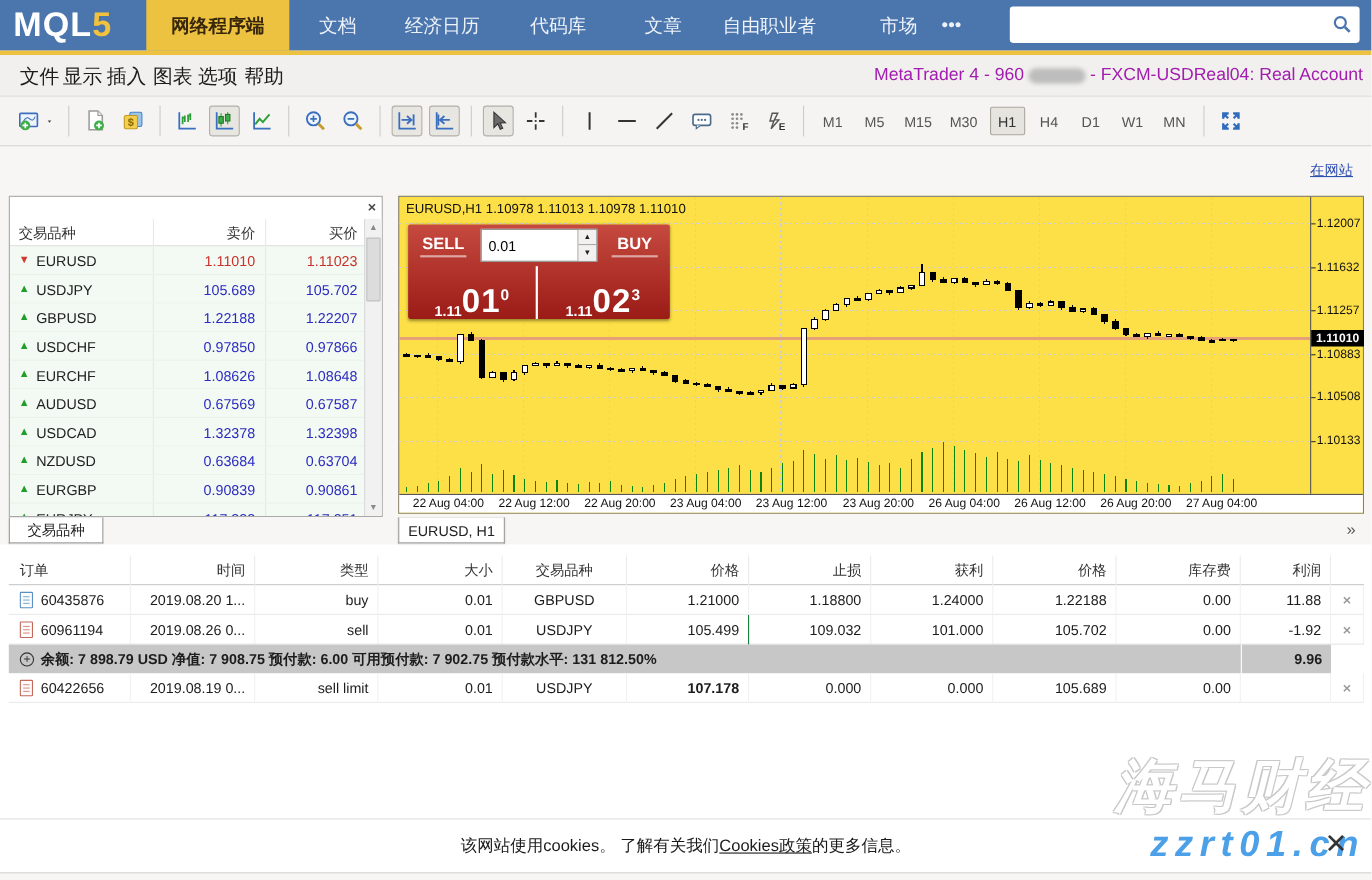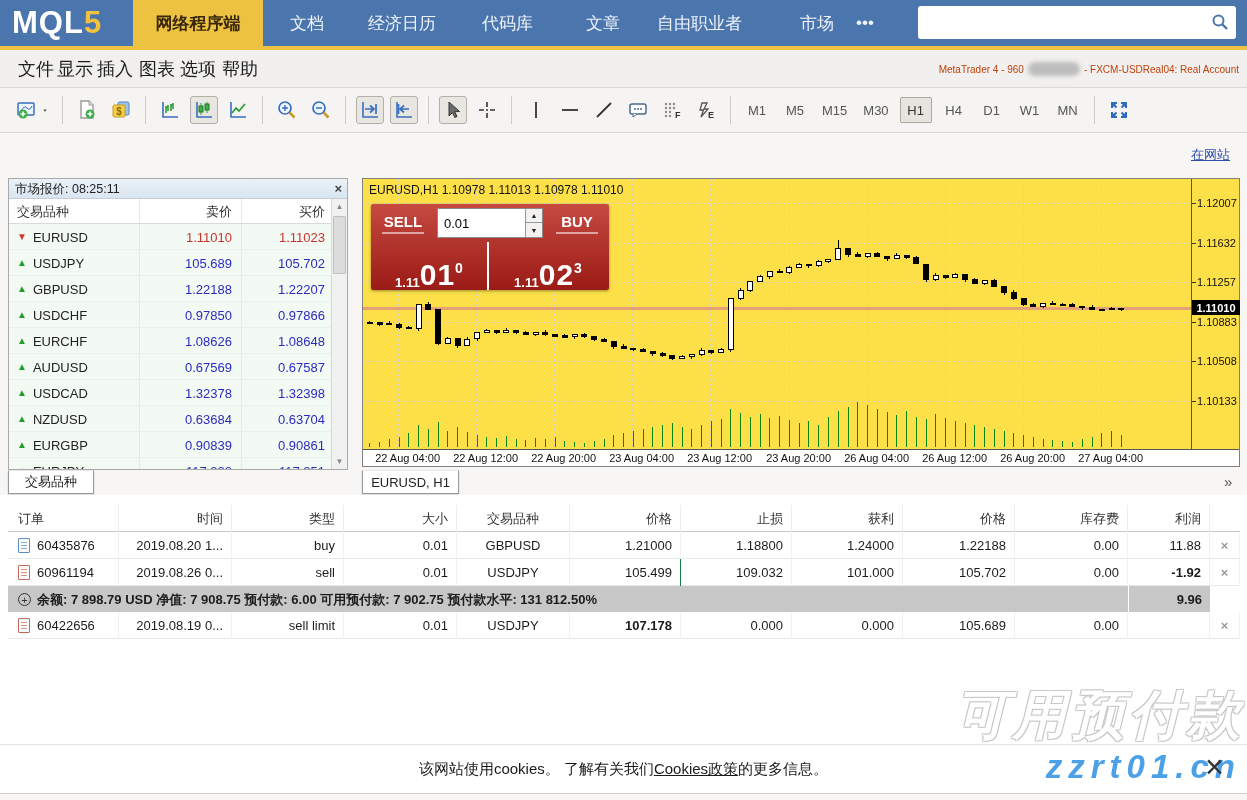--- a/index.html
+++ b/index.html
@@ -14,21 +14,21 @@
       display:flex; align-items:center; justify-content:center; font-size:17px; font-weight:bold; color:#38270a; cursor:pointer;}
   .nav-item { position:absolute; top:0; height:46px; display:flex; align-items:center; color:#eef3fa; font-size:17px; cursor:pointer; }
   .nav-search { position:absolute; left:918px; top:6px; width:318px; height:33px; background:#fff; border-radius:3px; }
   .nav-search input { position:absolute; left:8px; top:2px; width:280px; height:28px; border:none; outline:none; font-size:14px; background:transparent;}
   .search-ico { position:absolute; right:7px; top:7px; }
   .goldstripe { position:absolute; left:0; top:46px; width:1247px; height:4px; background:#edc240; }
 
   
   .menubar { position:absolute; left:0; top:50px; width:1247px; height:38px; background:#f1f0ee; border-bottom:1px solid #dcdad6; }
   .menu-item { position:absolute; top:0; height:38px; display:flex; align-items:center; font-size:18px; color:#1d1d1d; cursor:pointer; }
-  .acct { position:absolute; right:8px; top:0; height:38px; display:flex; align-items:center; font-size:10px; color:#c2410c; gap:4px;}
+  .acct { position:absolute; right:8px; top:0; height:38px; display:flex; align-items:center; font-size:16px; color:#a21caf; gap:4px;}
   .blurbox { display:inline-block; width:52px; height:14px; background:#bdbdbd; border-radius:7px; filter:blur(2px); }
 
   
   .toolbar { position:absolute; left:0; top:88px; width:1247px; height:45px; background:#f5f4f2; border-bottom:1px solid #d7d5d1;
       display:flex; align-items:center; padding-left:10px; }
   .tb-btn { width:28px; height:28px; display:flex; align-items:center; justify-content:center; margin:0 3px; border:1px solid transparent; border-radius:3px; cursor:pointer; }
   .tb-btn.pressed { background:#e8e6e1; border-color:#b3b0aa; }
   .tb-sep { width:1px; height:28px; background:#cfccc7; margin:0 7px; }
   .tf-btn { min-width:32px; height:26px; padding:0 4px; display:flex; align-items:center; justify-content:center;
       font-size:13px; color:#555; margin:0 3px; border:1px solid transparent; border-radius:2px; cursor:pointer;}
@@ -319,21 +319,20 @@
             <path d="M13 4 H18 V9 M18 4 L13.5 8.5"></path>
             <path d="M4 13 V18 H9 M4 18 L8.5 13.5"></path>
             <path d="M18 13 V18 H13 M18 18 L13.5 13.5"></path>
           </g>
         </svg>
       </div>
     </div>
   <div class="onsite">在网站</div>
 
   <div class="mw">
-    <div class="mw-title">市场报价: 08:25:11</div>
     <div class="mw-close">×</div>
     <div class="mw-head" id="mw-head">
         <div class="mw-hcell" style="left:8px">交易品种</div>
         <div class="mw-hcell" style="left:130px;width:102px;justify-content:flex-end;padding-right:9px;">卖价</div>
         <div class="mw-hcell" style="left:232px;width:91px;justify-content:flex-end;padding-right:7px;">买价</div>
         <div class="mw-colline" style="left:130px"></div>
         <div class="mw-colline" style="left:232px"></div>
       </div>
     <div class="mw-rows" id="mw-rows">
         <div class="mw-row">
@@ -818,21 +817,21 @@
         </div>
         <div class="tcell" style="left:111px;width:113px;justify-content:flex-end;padding:0 8px;border-right:1px solid #f1f1f1;">2019.08.26 0...</div>
         <div class="tcell" style="left:224px;width:112px;justify-content:flex-end;padding:0 8px;border-right:1px solid #f1f1f1;">sell</div>
         <div class="tcell" style="left:336px;width:113px;justify-content:flex-end;padding:0 8px;border-right:1px solid #f1f1f1;">0.01</div>
         <div class="tcell" style="left:449px;width:113px;justify-content:center;padding:0 8px;border-right:1px solid #f1f1f1;">USDJPY</div>
         <div class="tcell" style="left:562px;width:111px;justify-content:flex-end;padding:0 8px;border-right:1px solid #15803d;">105.499</div>
         <div class="tcell" style="left:673px;width:111px;justify-content:flex-end;padding:0 8px;border-right:1px solid #f1f1f1;">109.032</div>
         <div class="tcell" style="left:784px;width:111px;justify-content:flex-end;padding:0 8px;border-right:1px solid #f1f1f1;">101.000</div>
         <div class="tcell" style="left:895px;width:112px;justify-content:flex-end;padding:0 8px;border-right:1px solid #f1f1f1;">105.702</div>
         <div class="tcell" style="left:1007px;width:113px;justify-content:flex-end;padding:0 8px;border-right:1px solid #f1f1f1;">0.00</div>
-        <div class="tcell" style="left:1120px;width:82px;justify-content:flex-end;padding:0 8px;border-right:1px solid #f1f1f1;font-weight:bold;">-1.92</div>
+        <div class="tcell" style="left:1120px;width:82px;justify-content:flex-end;padding:0 8px;border-right:1px solid #f1f1f1;">-1.92</div>
         <div class="tcell" style="left:1202px;width:30px;justify-content:center;padding:0 8px;border-right:1px solid #f1f1f1;">
           <span class="xbtn">×</span>
         </div>
       </div>
       <div class="trow balrow" style="top:91px;height:26px">
         <div class="tcell" style="left:0;width:1120px;padding-left:10px;font-weight:bold;"><span class="plusco">+</span>余额: 7 898.79 USD  净值: 7 908.75  预付款: 6.00  可用预付款: 7 902.75  预付款水平: 131 812.50%</div>
         <div class="tcell" style="left:1120px;width:82px;justify-content:flex-end;padding-right:8px;font-weight:bold;border-left:1px solid #fff;">9.96</div>
         <div class="tcell" style="left:1202px;width:30px;background:#fff;"></div>
       </div>
       <div class="trow tgrid" style="top:117px">
@@ -860,15 +859,15 @@
       </div>
     </div>
 
   <div class="cookie">
     <span>该网站使用cookies。 了解有关我们</span>
       <u>Cookies政策</u>
       <span>的更多信息。</span>
   </div>
   <div class="cookie-close">✕</div>
 
-  <div class="wm1">可用预付款</div>
+  <div class="wm1">海马财经</div>
   <div class="wm2">zzrt01.cn</div>
 </div>
 
 </body></html>

